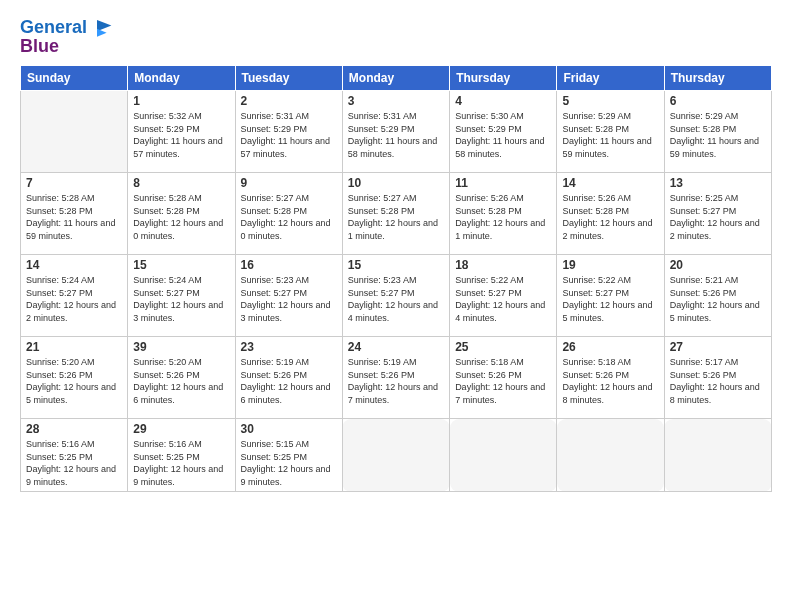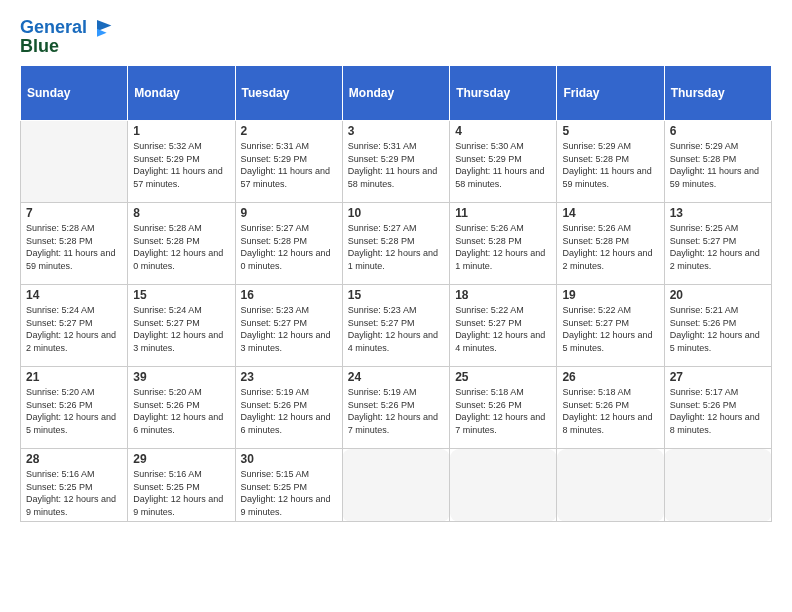--- a/index.html
+++ b/index.html
@@ -54,21 +54,21 @@
     }
     .calendar {
       width: 100%;
       border-collapse: collapse;
       table-layout: fixed;
     }
     .calendar th {
       background: #3366cc;
       color: #fff;
       text-align: left;
-      padding: 20px 6px;
+      padding: 5px 6px;
       font-size: 12px;
       font-weight: bold;
       border: 1px solid #fff;
     }
     .calendar td {
       border: 1px solid #ccc;
       vertical-align: top;
       padding: 3px 5px;
       height: 82px;
       font-size: 9.5px;
@@ -107,21 +107,21 @@
       <div>
         <div style="display:flex;align-items:center;">
           <span class="logo-text">
             <span style="color:#1a6bbd;">General</span>
           </span>
           <svg class="logo-icon" viewBox="0 0 30 30" xmlns="http://www.w3.org/2000/svg">
             <polygon points="10,5 28,12 10,19" fill="#1a6bbd"></polygon>
             <polygon points="10,16 22,21 10,26" fill="#3399ff"></polygon>
           </svg>
         </div>
-        <div style="font-size:18px;font-weight:bold;color:#14532d;margin-top:-4px;">Blue</div>
+        <div style="font-size:18px;font-weight:bold;color:#701a75;margin-top:-4px;">Blue</div>
       </div>
     </div>
     <div class="title-block">
       <div class="month-title"></div>
       <div class="subtitle"></div>
     </div>
   </div>
 
   <table class="calendar">
     <thead>

